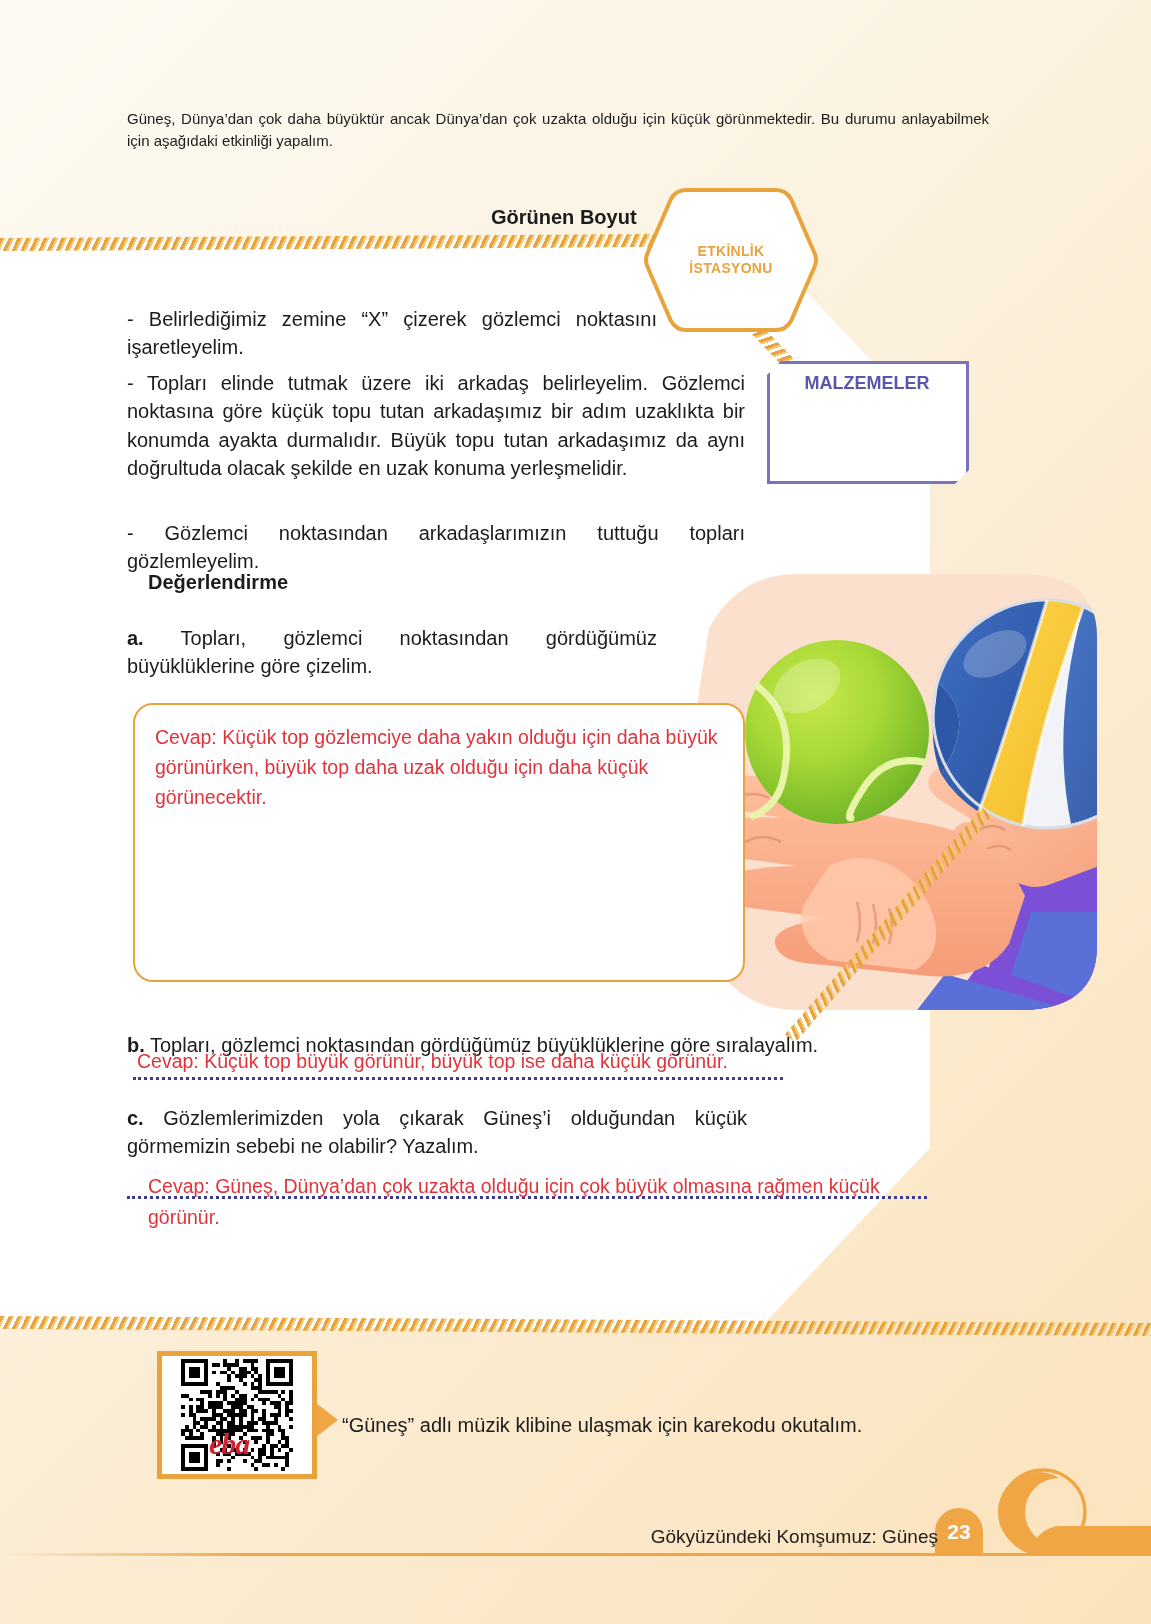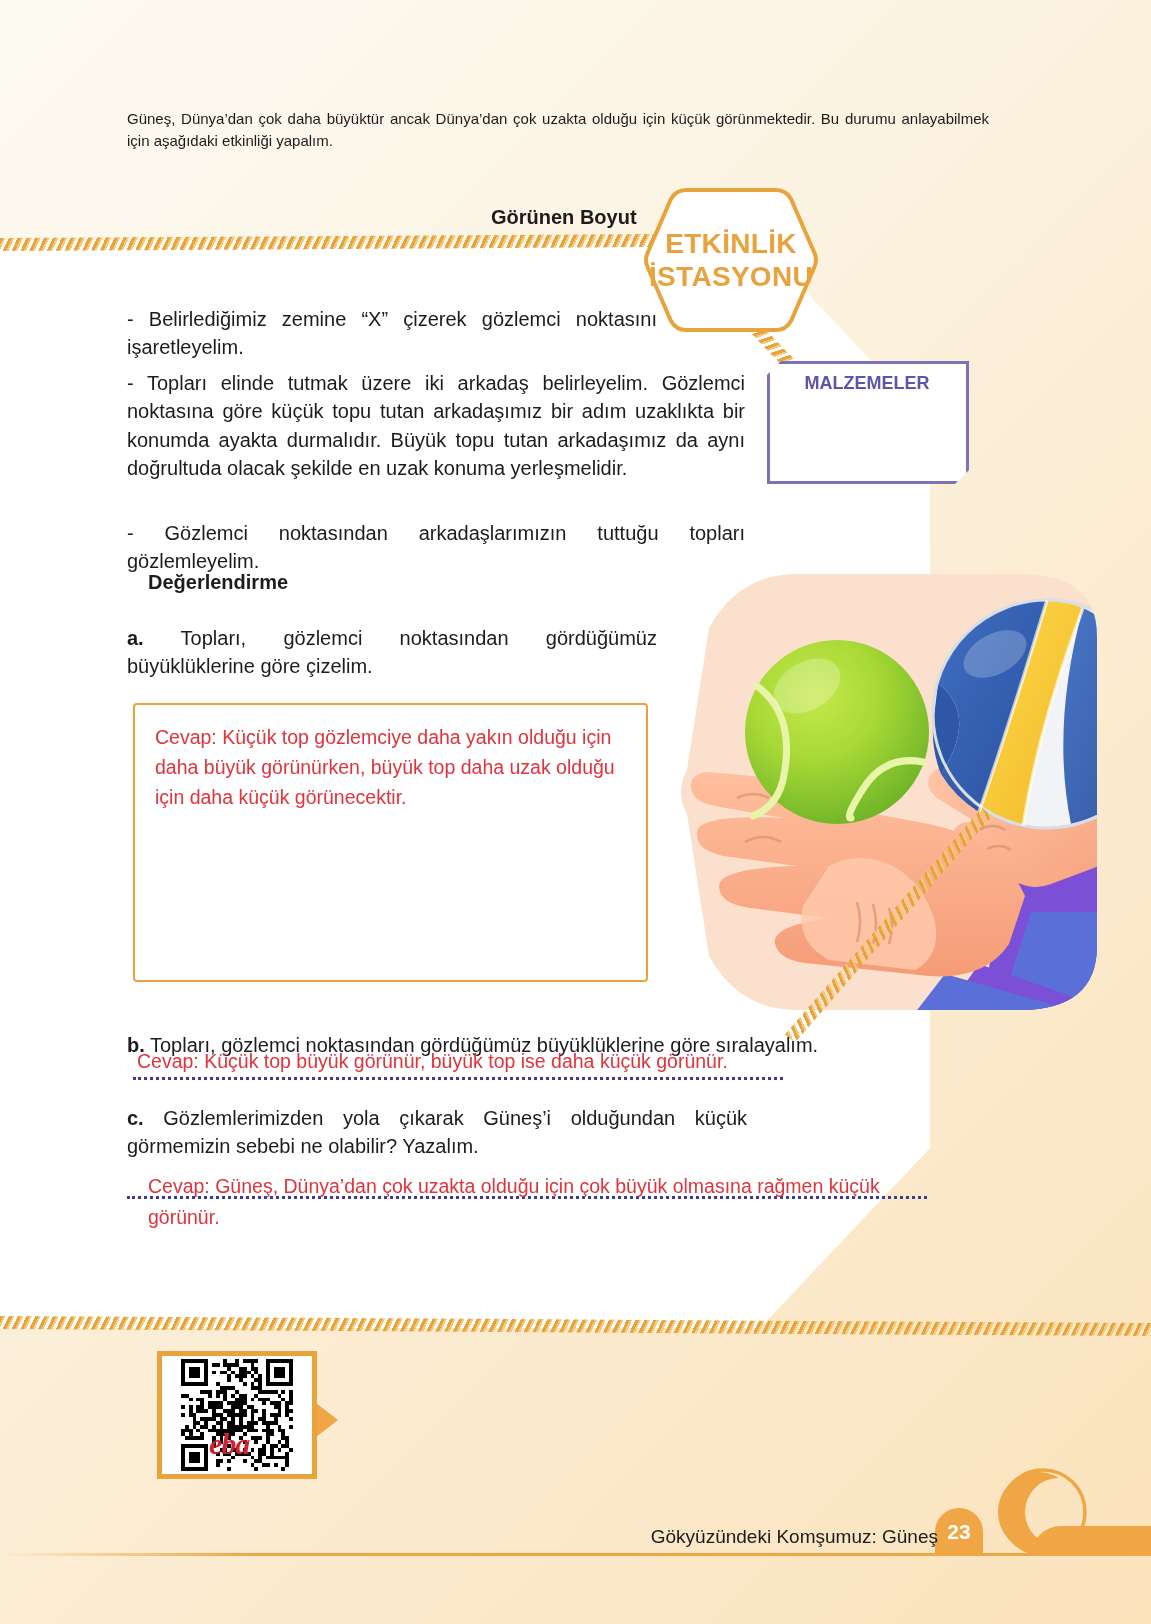--- a/index.html
+++ b/index.html
@@ -56,21 +56,21 @@
   
   .hex-badge {
     position: absolute; left: 640px; top: 184px;
     width: 182px; height: 152px; z-index: 8;
   }
   .hex-badge svg { position: absolute; inset: 0; }
   .hex-badge .hex-text {
     position: absolute; inset: 0;
     display: flex; flex-direction: column;
     align-items: center; justify-content: center;
-    color: #e8a33d; font-weight: bold; font-size: 28px;
+    color: #e8a33d; font-weight: bold; font-size: 14px;
     line-height: 1.18; letter-spacing: .3px;
   }
 
   
   .malzemeler {
     position: absolute; left: 767px; top: 361px;
     width: 202px; height: 123px;
     background: #ffffff;
     border: 3px solid #7b73b8;
     clip-path: polygon(14px 0, 100% 0, 100% calc(100% - 14px), calc(100% - 14px) 100%, 0 100%, 0 14px);
@@ -107,22 +107,22 @@
   #t-yapilisi { top: 262px; }
   #t-step1    { top: 305px; width: 530px; }
   #t-step2    { top: 369px; width: 618px; }
   #t-step3    { top: 519px; width: 618px; }
   #t-degerlendirme { top: 571px; margin-left: 21px; }
   #t-qa       { top: 624px; width: 530px; }
 
   
   .answer-box {
     position: absolute; left: 133px; top: 703px;
-    width: 515px; height: 279px;
-    border: 2.5px solid #e8a33d; border-radius: 4px;
+    width: 612px; height: 279px;
+    border: 2.5px solid #e8a33d; border-radius: 20px;
     background: #ffffff; z-index: 7;
     padding: 17px 20px;
   }
   .answer-box .ans-text {
     color: #e0343c; font-size: 19.5px; line-height: 1.55;
   }
 
   
   #t-qb { position: absolute; left: 127px; top: 1031px; width: 800px; z-index: 7; }
   .dotted-line {
@@ -683,20 +683,21 @@
             <rect x="0" y="22" width="7" height="1"></rect>
             <rect x="0" y="28" width="7" height="1"></rect>
             <rect x="0" y="22" width="1" height="7"></rect>
             <rect x="6" y="22" width="1" height="7"></rect>
             <rect x="2" y="24" width="3" height="3"></rect>
           </g>
       </svg>
     </div>
     <div class="eba-logo">eba</div>
   </div>
+  <div class="qr-caption">“Güneş” adlı müzik klibine ulaşmak için karekodu okutalım.</div>
 
   <div class="footer-band"></div>
   <div class="footer-hill"></div>
   <div class="footer-title">Gökyüzündeki Komşumuz: Güneş</div>
   <div class="footer-pagebub"></div>
   <div class="footer-pagenum">23</div>
   <div class="footer-moon">
     <svg viewBox="0 0 92 90">
       <circle cx="46" cy="46" r="42" fill="none" stroke="#f0a644" stroke-width="3.5"></circle>
       <path d="M 62 12 A 40 40 0 1 0 62 80 A 32 32 0 1 1 62 12 Z" fill="#f0a644"></path>

